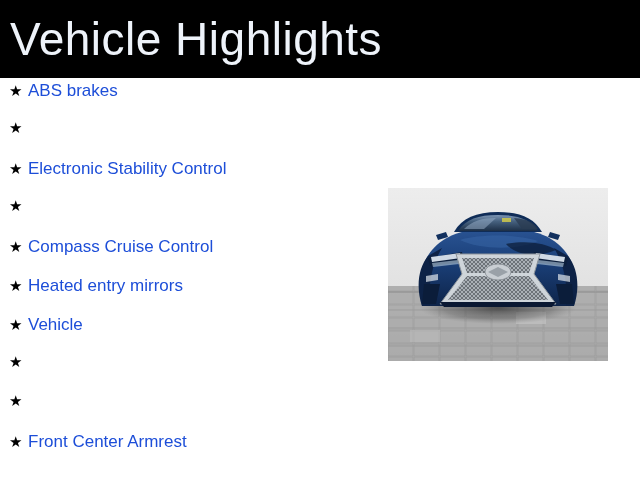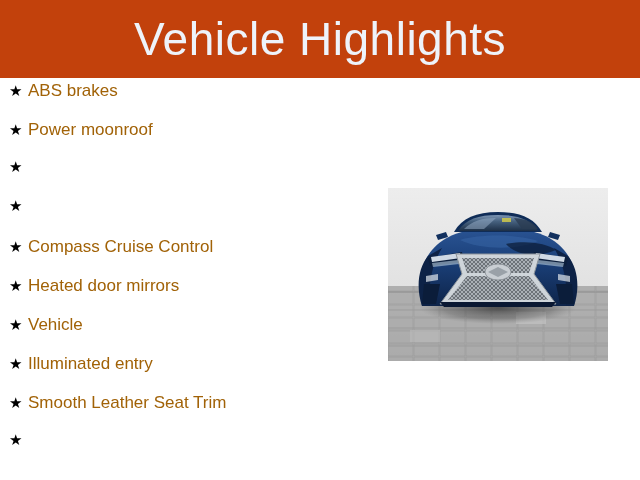--- a/index.html
+++ b/index.html
@@ -16,24 +16,23 @@
     position: relative;
   }
 
   
   .header-banner {
     position: absolute;
     left: 0;
     top: 0;
     width: 640px;
     height: 78px;
-    background: #c2410c;
+    background: #000000;
     display: flex;
     align-items: center;
-    justify-content: center;
     box-sizing: border-box;
   }
   .header-title {
     color: #eef3fa;
     font-size: 46px;
     font-weight: normal;
     letter-spacing: 0.5px;
     line-height: 1;
     margin: 0;
     padding: 0 10px;
@@ -61,21 +60,21 @@
   .bullet-star {
     flex: 0 0 auto;
     width: 19px;
     color: #000000;
     font-size: 15px;
     line-height: 1;
     font-family: "DejaVu Sans", sans-serif;
   }
   .highlight-label {
     flex: 1 1 auto;
-    color: #a16207;
+    color: #1d4ed8;
     font-size: 17px;
     line-height: 1;
     font-family: "Liberation Sans", sans-serif;
     white-space: nowrap;
   }
 
   
   .vehicle-photo {
     position: absolute;
     left: 388px;
@@ -98,50 +97,49 @@
   <h1 class="header-title">Vehicle Highlights</h1>
 </div>
 
 <ul class="highlights-list">
   <li class="highlight-item">
     <span class="bullet-star">★</span>
     <span class="highlight-label">ABS brakes</span>
   </li>
   <li class="highlight-item">
     <span class="bullet-star">★</span>
-    <span class="highlight-label">Power moonroof</span>
-  </li>
-  <li class="highlight-item">
-    <span class="bullet-star">★</span>
+  </li>
+  <li class="highlight-item">
+    <span class="bullet-star">★</span>
+    <span class="highlight-label">Electronic Stability Control</span>
   </li>
   <li class="highlight-item">
     <span class="bullet-star">★</span>
   </li>
   <li class="highlight-item">
     <span class="bullet-star">★</span>
     <span class="highlight-label">Compass Cruise Control</span>
   </li>
   <li class="highlight-item">
     <span class="bullet-star">★</span>
-    <span class="highlight-label">Heated door mirrors</span>
+    <span class="highlight-label">Heated entry mirrors</span>
   </li>
   <li class="highlight-item">
     <span class="bullet-star">★</span>
     <span class="highlight-label">Vehicle</span>
   </li>
   <li class="highlight-item">
     <span class="bullet-star">★</span>
-    <span class="highlight-label">Illuminated entry</span>
-  </li>
-  <li class="highlight-item">
-    <span class="bullet-star">★</span>
-    <span class="highlight-label">Smooth Leather Seat Trim</span>
-  </li>
-  <li class="highlight-item">
-    <span class="bullet-star">★</span>
+  </li>
+  <li class="highlight-item">
+    <span class="bullet-star">★</span>
+  </li>
+  <li class="highlight-item">
+    <span class="bullet-star">★</span>
+    <span class="highlight-label">Front Center Armrest</span>
   </li>
 </ul>
 
 <div class="vehicle-photo">
   <svg viewBox="0 0 220 173" xmlns="http://www.w3.org/2000/svg">
     <defs>
       <linearGradient id="wallGrad" x1="0" y1="0" x2="0" y2="1">
         <stop offset="0%" stop-color="#ededed"></stop>
         <stop offset="100%" stop-color="#e2e2e2"></stop>
       </linearGradient>

